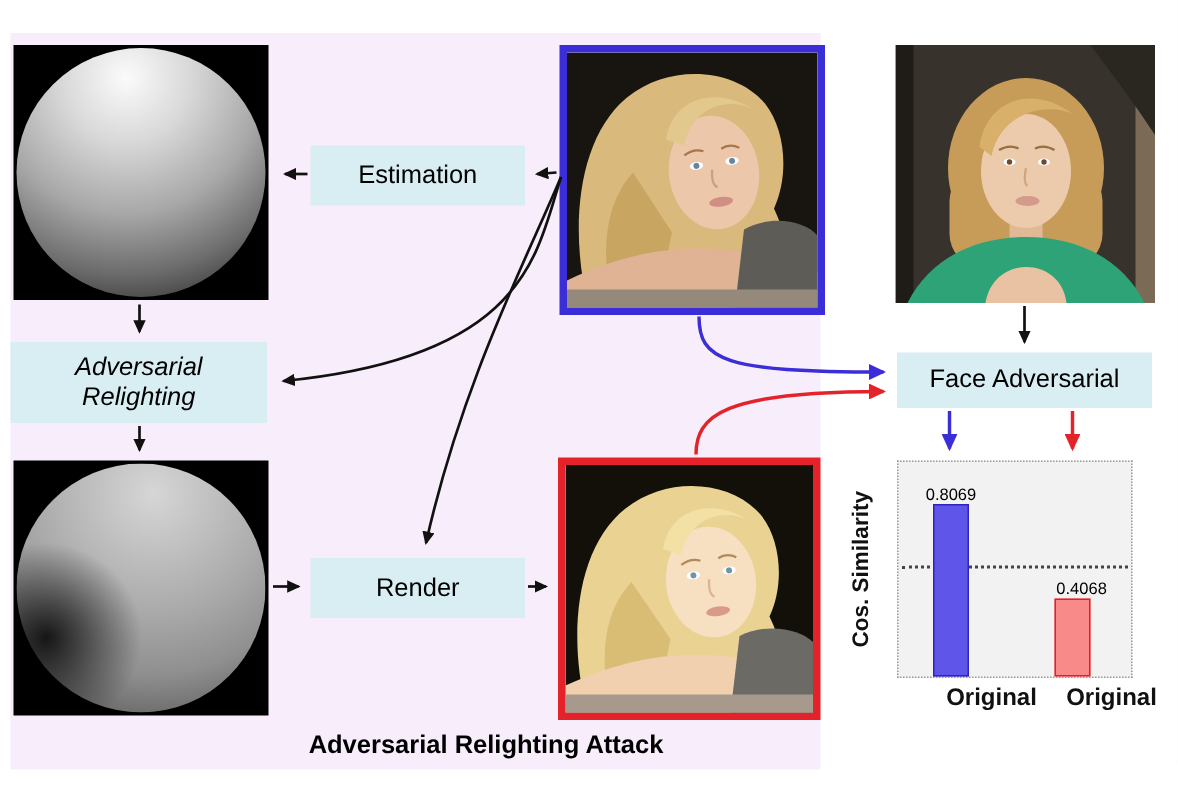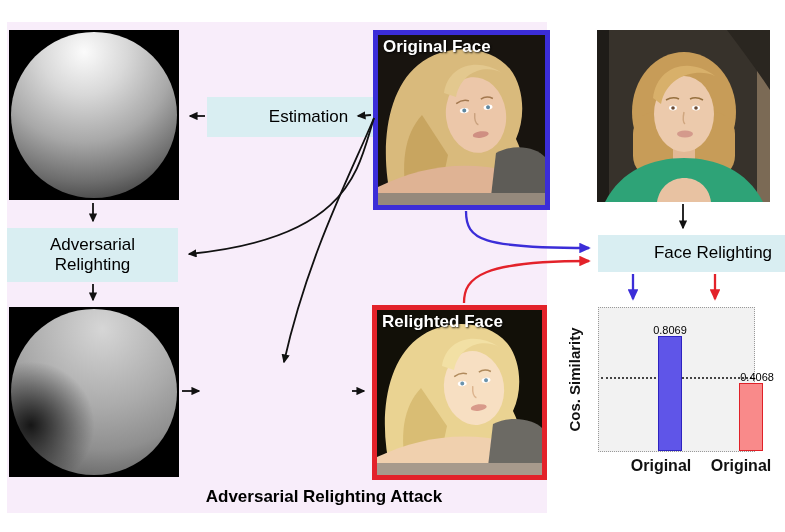--- a/index.html
+++ b/index.html
@@ -17,41 +17,41 @@
   #sphere2{left:9px;top:307px;}
   .sphere{position:absolute;border-radius:50%;}
   #sphere1 .sphere{left:2px;top:2px;width:166px;height:166px;
      background:radial-gradient(circle at 44% 12%, #fbfbfb 0%, #d8d8d8 25%, #a8a8a8 52%, #6d6d6d 75%, #252525 98%);}
   #sphere2 .sphere{left:2px;top:2px;width:166px;height:166px;
      background:radial-gradient(circle at 12% 70%, rgba(0,0,0,0.85) 0%, rgba(0,0,0,0) 34%),
                 radial-gradient(circle at 55% 12%, #d6d6d6 0%, #ababab 45%, #8f8f8f 70%, #565656 97%);}
 
   .process-box{position:absolute;background:var(--box-bg,#d9eef2);
      display:flex;align-items:center;justify-content:center;text-align:center;
-     font-size:17px;color:#000;line-height:1.2;padding-left:30px;}
+     font-size:17px;color:#000;line-height:1.2;}
   #box-estimation{left:207px;top:97px;width:143px;height:40px;}
-  #box-advrel{left:7px;top:228px;width:171px;height:54px;padding:0 6px;box-sizing:border-box;}
+  #box-advrel{left:7px;top:228px;width:171px;height:54px;padding:0 6px;box-sizing:border-box;font-style:italic;}
   #box-render{left:207px;top:372px;width:143px;height:40px;}
   #box-facerec{left:598px;top:235px;width:170px;height:37px;}
 
   
   .face-card{position:absolute;box-sizing:border-box;}
   #original-face{left:373px;top:30px;width:177px;height:180px;border:5px solid var(--blue,#3b2dd8);}
   #relighted-face{left:372px;top:305px;width:175px;height:175px;border:5px solid var(--red,#e3222a);}
   #target-face{left:597px;top:30px;width:173px;height:172px;}
   .face-card svg{display:block;width:100%;height:100%;}
   .face-label{position:absolute;left:5px;top:2px;font-weight:bold;font-size:17px;color:#fff;
       text-shadow:1px 1px 2px rgba(0,0,0,0.85);white-space:nowrap;}
 
   
   #chart{position:absolute;left:598px;top:307px;width:157px;height:145px;}
   .chart-box{position:absolute;left:0;top:0;width:157px;height:145px;box-sizing:border-box;
       background:var(--chart-bg,#f2f2f2);border:1px dotted #999;}
   .threshold{position:absolute;left:2px;right:2px;border-top:2px dotted #444;bottom:72px;}
-  .bar{position:absolute;bottom:0;width:24px;box-sizing:border-box;margin-left:36px;}
+  .bar{position:absolute;bottom:0;width:24px;box-sizing:border-box;}
   .bar-blue{left:23px;background:var(--bar-blue-fill,#5f55e8);border:1.5px solid var(--bar-blue-border,#2d23c0);}
   .bar-red{left:104px;background:var(--bar-red-fill,#f98a8a);border:1.5px solid var(--bar-red-border,#e02128);}
   .bar-value{position:absolute;bottom:calc(100% + 1px);left:50%;transform:translateX(-50%);
       font-size:11px;color:#000;white-space:nowrap;}
   .bar-red .bar-value{transform:translateX(-32%);}
   .xlabel{position:absolute;top:150px;transform:translateX(-50%);font-weight:bold;font-size:16px;white-space:nowrap;margin-left:29px;}
   .xlabel-0{left:34px;} .xlabel-1{left:114px;}
   .ylabel{position:absolute;left:-44px;top:0;width:40px;height:145px;
       display:flex;align-items:center;justify-content:center;}
   .ylabel span{transform:rotate(-90deg);font-weight:bold;font-size:15px;white-space:nowrap;}
@@ -76,21 +76,22 @@
 
   <div class="sphere-frame" id="sphere1">
     <div class="sphere"></div>
   </div>
   <div class="sphere-frame" id="sphere2">
     <div class="sphere"></div>
   </div>
 
   <div class="process-box" id="box-estimation">Estimation</div>
   <div class="process-box" id="box-advrel">Adversarial Relighting</div>
-  <div class="process-box" id="box-facerec">Face Relighting</div>
+  <div class="process-box" id="box-render">Render</div>
+  <div class="process-box" id="box-facerec">Face Adversarial</div>
 
   <div class="face-card" id="original-face">
     <svg viewBox="0 0 167 170" preserveAspectRatio="none">
       <rect width="167" height="170" fill="#18140f"></rect>
       <path d="M14,168 C2,120 6,58 40,30 C68,7 112,10 132,34 C146,52 148,82 138,104 C150,130 150,150 146,168 Z" fill="#d9ba7c"></path>
       <path d="M30,168 C22,130 26,100 44,80 L70,120 L60,168 Z" fill="#c8a560"></path>
       <path d="M0,170 L0,152 C50,128 100,122 167,146 L167,170 Z" fill="#dfb394"></path>
       <path d="M112,170 L118,118 C136,108 158,112 167,122 L167,170 Z" fill="#5e5c57"></path>
       <g transform="rotate(-8 98 80)">
         <ellipse cx="98" cy="80" rx="30" ry="38" fill="#ecc7a9"></ellipse>
@@ -99,21 +100,20 @@
         <ellipse cx="111" cy="74" rx="4.5" ry="2.6" fill="#fff"></ellipse>
         <circle cx="111" cy="74" r="2" fill="#5f87a0"></circle>
         <path d="M80,66 Q87,62 93,65" stroke="#a3784f" stroke-width="1.5" fill="none"></path>
         <path d="M105,65 Q111,62 117,66" stroke="#a3784f" stroke-width="1.5" fill="none"></path>
         <path d="M97,78 Q95,88 99,90" stroke="#caa27f" stroke-width="1.5" fill="none"></path>
         <ellipse cx="100" cy="100" rx="8" ry="3.2" fill="#cf8f82"></ellipse>
       </g>
       <path d="M66,58 C70,30 100,22 124,38 C110,30 84,34 78,62 Z" fill="#e3c88e"></path>
       <rect y="158" width="167" height="12" fill="#95897c"></rect>
     </svg>
-    <div class="face-label">Original Face</div>
   </div>
 
   <div class="face-card" id="relighted-face">
     <svg viewBox="0 0 165 165" preserveAspectRatio="none">
       <rect width="165" height="165" fill="#121008"></rect>
       <path d="M14,163 C2,116 6,56 40,29 C68,7 110,10 130,33 C144,50 146,80 136,101 C148,126 148,146 144,163 Z" fill="#ead392"></path>
       <path d="M30,163 C22,126 26,97 44,78 L70,116 L60,163 Z" fill="#d9bd74"></path>
       <path d="M0,165 L0,147 C50,124 100,118 165,141 L165,165 Z" fill="#f0d0ae"></path>
       <path d="M110,165 L116,114 C134,105 156,109 165,118 L165,165 Z" fill="#6c6a64"></path>
       <g transform="rotate(-8 97 78)">
@@ -123,21 +123,20 @@
         <ellipse cx="110" cy="72" rx="4.5" ry="2.6" fill="#fff"></ellipse>
         <circle cx="110" cy="72" r="2" fill="#6b94ad"></circle>
         <path d="M79,64 Q86,60 92,63" stroke="#b08a5c" stroke-width="1.5" fill="none"></path>
         <path d="M104,63 Q110,60 116,64" stroke="#b08a5c" stroke-width="1.5" fill="none"></path>
         <path d="M96,76 Q94,86 98,88" stroke="#dcb48e" stroke-width="1.5" fill="none"></path>
         <ellipse cx="99" cy="98" rx="8" ry="3.2" fill="#d89a8a"></ellipse>
       </g>
       <path d="M65,56 C69,29 98,21 122,37 C108,29 83,33 77,60 Z" fill="#f2e0a4"></path>
       <rect y="153" width="165" height="12" fill="#a79a8c"></rect>
     </svg>
-    <div class="face-label">Relighted Face</div>
   </div>
 
   <div class="face-card" id="target-face">
     <svg viewBox="0 0 173 172" preserveAspectRatio="none">
       <rect width="173" height="172" fill="#37322b"></rect>
       <rect width="12" height="172" fill="#1f1c18"></rect>
       <rect x="160" width="13" height="172" fill="#7b6a55"></rect>
       <path d="M130,0 L173,0 L173,60 C160,40 145,20 130,0 Z" fill="#2a2620"></path>
       <ellipse cx="87" cy="82" rx="52" ry="60" fill="#c79c58"></ellipse>
       <rect x="36" y="82" width="102" height="66" rx="22" fill="#c79c58"></rect>
@@ -159,21 +158,21 @@
 
   <div id="chart">
     <div class="ylabel">
       <span>Cos. Similarity</span>
     </div>
     <div class="chart-box">
       <div class="threshold" style="bottom: 72px;"></div>
       <div class="bar bar-blue" style="height: 115px;">
         <div class="bar-value">0.8069</div>
       </div>
-      <div class="bar bar-red" style="height: 68px;">
+      <div class="bar bar-red" style="height: 52px;">
         <div class="bar-value">0.4068</div>
       </div>
     </div>
     <div class="xlabel xlabel-0">Original</div>
     <div class="xlabel xlabel-1">Original</div>
   </div>
 
   <svg id="arrows">
     <defs>
       <marker id="am" markerWidth="5" markerHeight="4.6" refX="4.2" refY="2.3" orient="auto">

